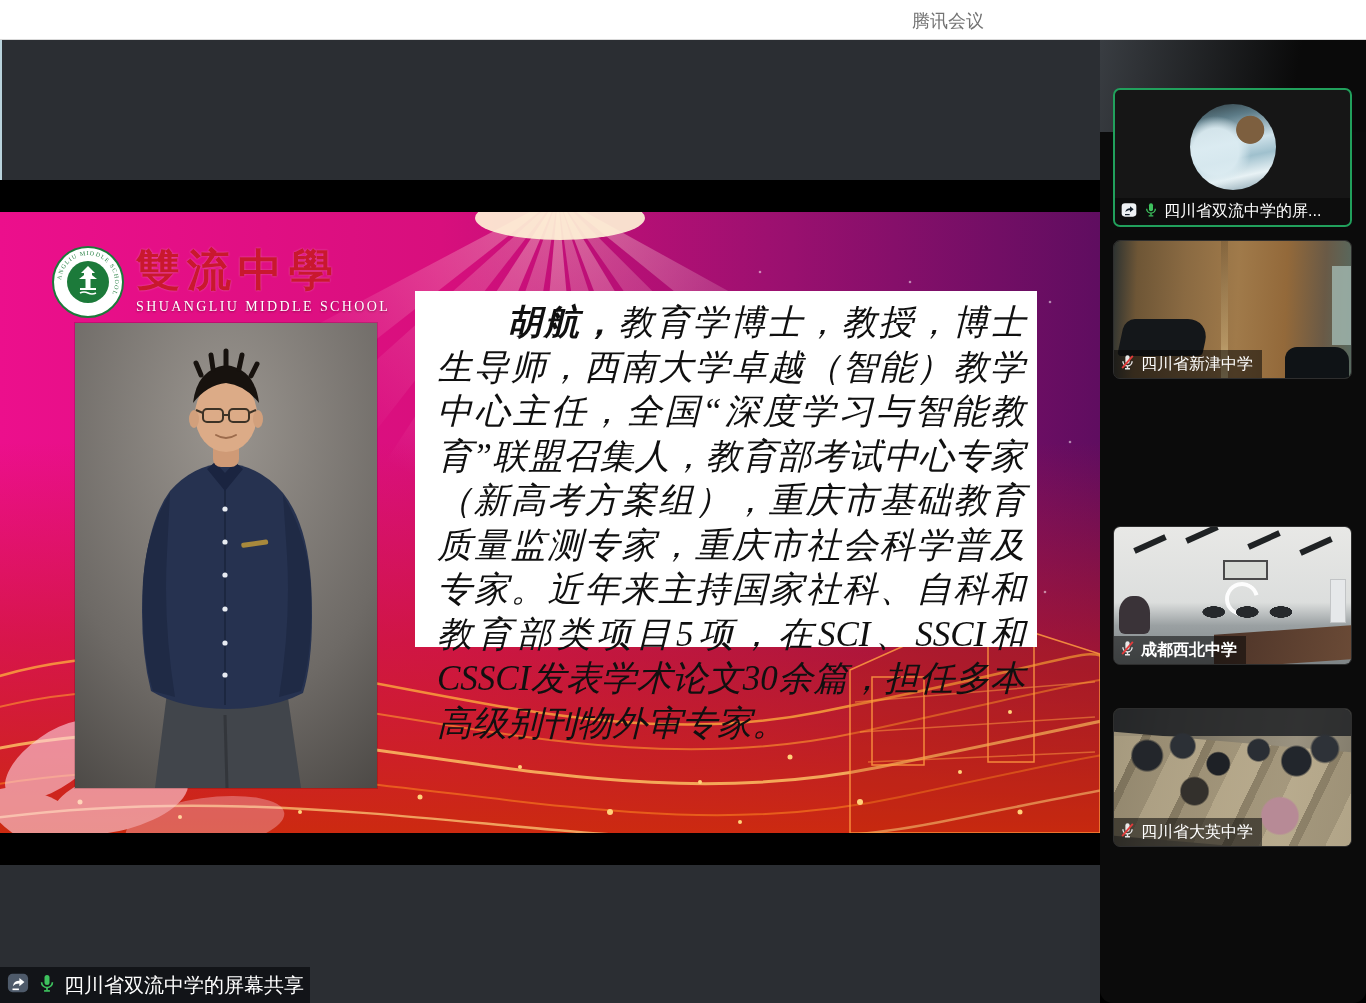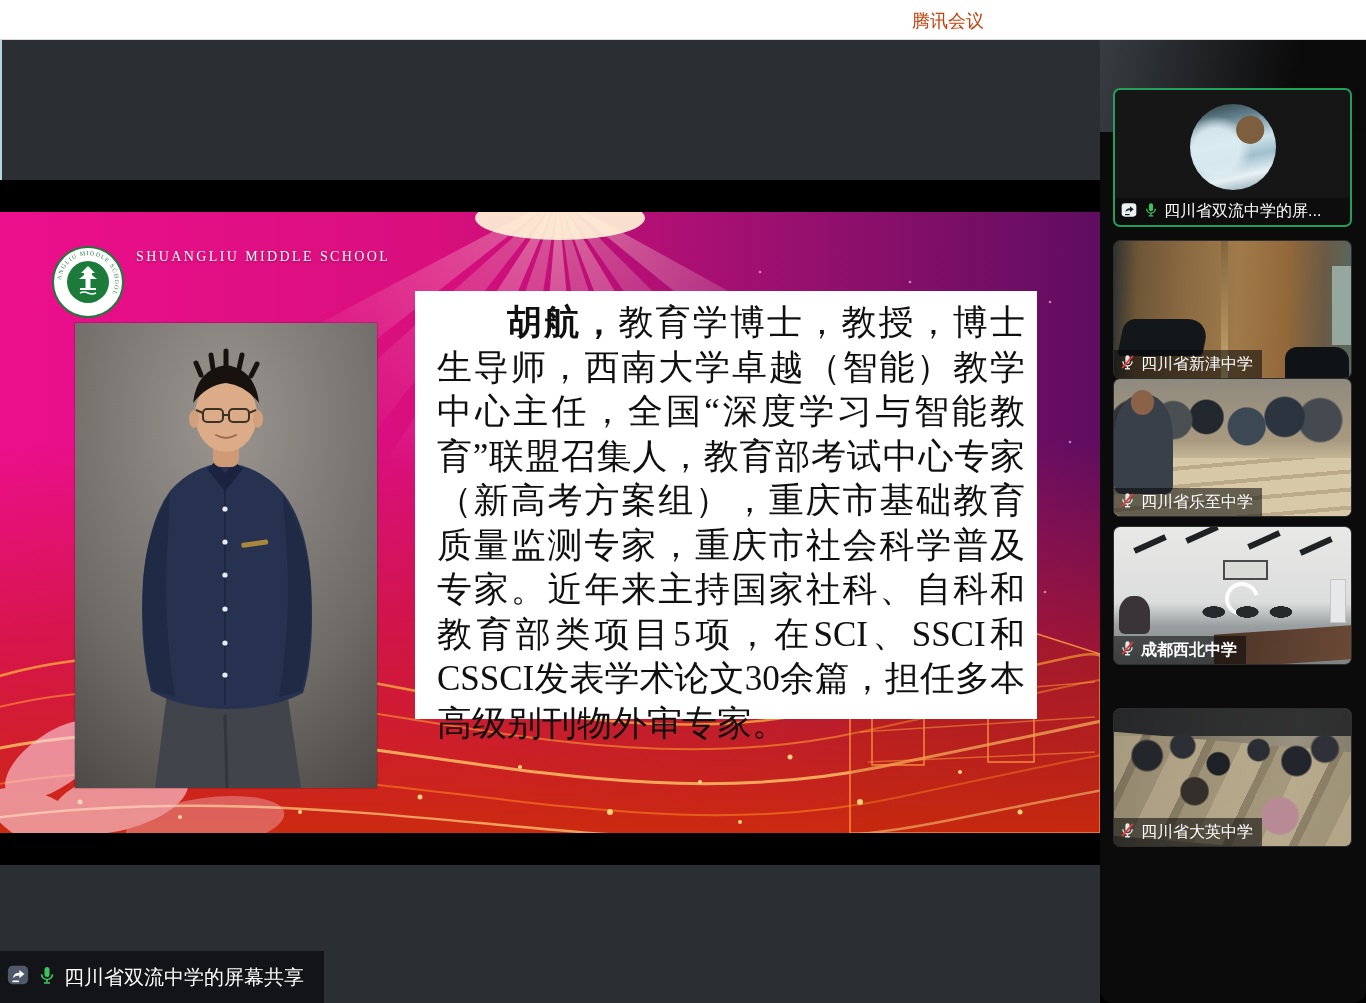--- a/index.html
+++ b/index.html
@@ -3,21 +3,21 @@
 <meta charset="utf-8">
 <style>
   * { margin:0; padding:0; box-sizing:border-box; }
   html,body { width:1366px; height:1003px; overflow:hidden; background:#000;
               font-family:"Liberation Sans", sans-serif; }
   .app { position:relative; width:1366px; height:1003px; }
 
   
   .topbar { position:absolute; left:0; top:0; width:1366px; height:40px;
             background:#ffffff; border-bottom:1px solid #d9d9d9; z-index:30; }
-  .topbar-title { position:absolute; left:912px; top:9px; font-size:18px; color:#c2410c; }
+  .topbar-title { position:absolute; left:912px; top:9px; font-size:18px; color:#737373; }
 
   
   .main { position:absolute; left:0; top:40px; width:1100px; height:963px;
           background:#2b2e33; overflow:hidden; }
   .edge-strip { position:absolute; left:0; top:0; width:2px; height:140px; background:#b9d3dc; }
   .share-frame { position:absolute; left:0; top:140px; width:1100px; height:685px; background:#000; }
   .slide { position:absolute; left:0; top:32px; width:1100px; height:621px; overflow:hidden; }
   .slide-bg { position:absolute; left:0; top:0; width:100%; height:100%; }
 
   
@@ -32,29 +32,29 @@
   .logo-en { font-family:"Liberation Serif","DejaVu Serif",serif; font-size:14px;
              color:#ffffff; letter-spacing:2.4px; margin-top:3px;
              text-shadow:0 1px 2px rgba(90,0,40,.6); }
 
   
   .portrait { position:absolute; left:75px; top:111px; width:302px; height:465px;
               box-shadow:0 0 0 1px rgba(0,0,0,.15); }
   .portrait svg { display:block; }
 
   
-  .bio-box { position:absolute; left:415px; top:79px; width:622px; height:428px;
-             background:#ffffff; padding:10px 12px 0 22px; }
+  .bio-box { position:absolute; left:415px; top:79px; width:622px; height:356px;
+             background:#ffffff; padding:10px 12px 0 22px;font-style:italic; }
   .bio-box p { font-family:"Liberation Serif","DejaVu Serif",serif; font-size:35px;
                line-height:44.5px; color:#101010; text-align:justify; text-indent:2em; }
   .bio-name { font-weight:bold; }
 
   
-  .share-banner { position:absolute; left:0; bottom:0; height:52px; z-index:40;
-                  display:flex; align-items:center; gap:7px; padding:0 20px 0 6px;
+  .share-banner { position:absolute; left:0; bottom:0; height:36px; z-index:40;
+                  display:flex; align-items:center; gap:7px; padding:0 6px 0 6px;
                   background:rgba(16,18,22,.92); }
   .share-banner .txt { color:#ffffff; font-size:20px; }
 
   
   .sidebar { position:absolute; right:0; top:40px; width:266px; height:963px;
              background:#0b0b0b;border-radius:13px; }
   .sidebar::before { content:""; position:absolute; left:0; top:0; right:0; height:92px;
                      background:linear-gradient(100deg,#393d42 0%, #0a0a0a 72%); }
   .thumb { position:absolute; left:13px; width:239px; height:139px; border-radius:7px;
            background:#161616; border:1px solid #2e2e2e; overflow:hidden; }
@@ -266,20 +266,21 @@
               </g>
               <defs>
                 <path id="ringPath" d="M34,34 m-27,0 a27,27 0 1,1 54,0 a27,27 0 1,1 -54,0"></path>
               </defs>
               <text font-size="6" fill="#1c7a3a" letter-spacing="1.1" text-anchor="middle" font-family="Liberation Serif, serif">
                 <textPath href="#ringPath" startOffset="25%">SHUANGLIU MIDDLE SCHOOL</textPath>
               </text>
             </svg>
           </div>
           <div class="logo-text">
+            <div class="logo-zh">雙流中學</div>
             <div class="logo-en">SHUANGLIU MIDDLE SCHOOL</div>
           </div>
         </div>
 
         <div class="portrait">
           <svg width="302" height="465" viewBox="0 0 302 465">
             <defs>
               <radialGradient id="gPhoto" cx="0.5" cy="0.22" r="1">
                 <stop offset="0" stop-color="#9a958f"></stop>
                 <stop offset="0.6" stop-color="#6e6a66"></stop>
@@ -383,40 +384,20 @@
             <path d="M5.5,11 a6.5,6.5 0 0 0 13,0" fill="none" stroke="#e8e8e8" stroke-width="2"></path>
             <line x1="12" y1="17.5" x2="12" y2="21" stroke="#e8e8e8" stroke-width="2"></line>
             <line x1="8.5" y1="21.5" x2="15.5" y2="21.5" stroke="#e8e8e8" stroke-width="2"></line>
             <line x1="4.5" y1="20.5" x2="19.5" y2="3.5" stroke="#e23b3b" stroke-width="2.6"></line>
           </svg>
         </span>
         <span class="txt">四川省新津中学</span>
       </div>
     </div>
 
-    <div class="thumb t3">
-      <div class="video v3">
-        <div class="decor v3-crowd"></div>
-        <div class="decor v3-desks"></div>
-        <div class="decor v3-man"></div>
-        <div class="decor v3-head"></div>
-      </div>
-      <div class="thumb-label">
-        <span class="icon">
-          <svg width="17" height="18" viewBox="0 0 24 24" fill="#e8e8e8">
-            <rect x="9" y="2.5" width="6" height="12" rx="3"></rect>
-            <path d="M5.5,11 a6.5,6.5 0 0 0 13,0" fill="none" stroke="#e8e8e8" stroke-width="2"></path>
-            <line x1="12" y1="17.5" x2="12" y2="21" stroke="#e8e8e8" stroke-width="2"></line>
-            <line x1="8.5" y1="21.5" x2="15.5" y2="21.5" stroke="#e8e8e8" stroke-width="2"></line>
-            <line x1="4.5" y1="20.5" x2="19.5" y2="3.5" stroke="#e23b3b" stroke-width="2.6"></line>
-          </svg>
-        </span>
-        <span class="txt">四川省乐至中学</span>
-      </div>
-    </div>
 
     <div class="thumb t4">
       <div class="video v4">
         <div class="decor v4-bar" style="left:8%; top:10%;"></div>
         <div class="decor v4-bar" style="left:30%; top:3%;"></div>
         <div class="decor v4-bar" style="left:56%; top:7%;"></div>
         <div class="decor v4-bar" style="left:78%; top:12%;"></div>
         <div class="decor v4-art"></div>
         <div class="decor v4-spin"></div>
         <div class="decor v4-chairs"></div>

